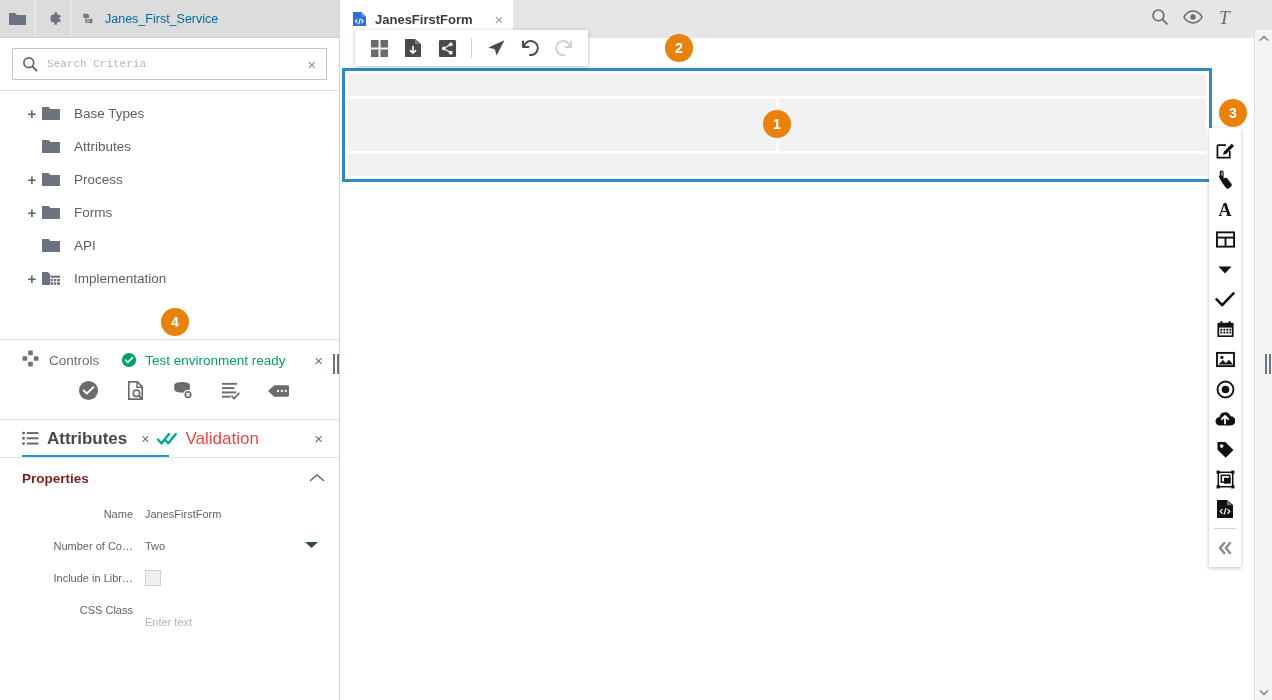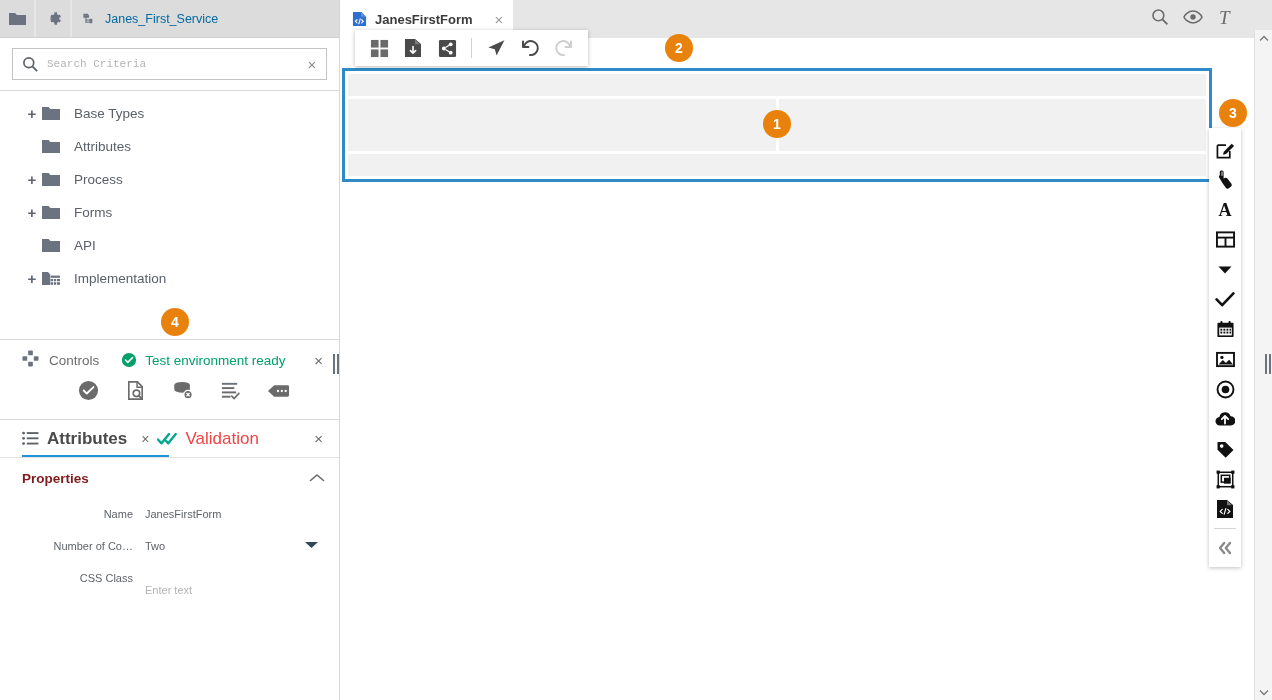--- a/index.html
+++ b/index.html
@@ -447,20 +447,26 @@
           <div class="prop-row">
             <span class="prop-label">Number of Co…</span>
             <span class="prop-value">
               <span>Two</span>
               <span class="prop-caret"><svg width="15" height="10" viewBox="0 0 15 10">
                   <path d="M1 2h13l-6.5 6z" fill="#2f4858"></path>
                 </svg></span>
             </span>
           </div>
           <div class="prop-row">
+            <span class="prop-label">Include in Libr…</span>
+            <span class="prop-value">
+              <span class="prop-checkbox"></span>
+            </span>
+          </div>
+          <div class="prop-row">
             <span class="prop-label">CSS Class</span>
             <span class="prop-value placeholder">Enter text</span>
           </div>
         </div>
     </div>
   </div>
 
   <div class="splitter">
     <i></i>
       <i></i>

